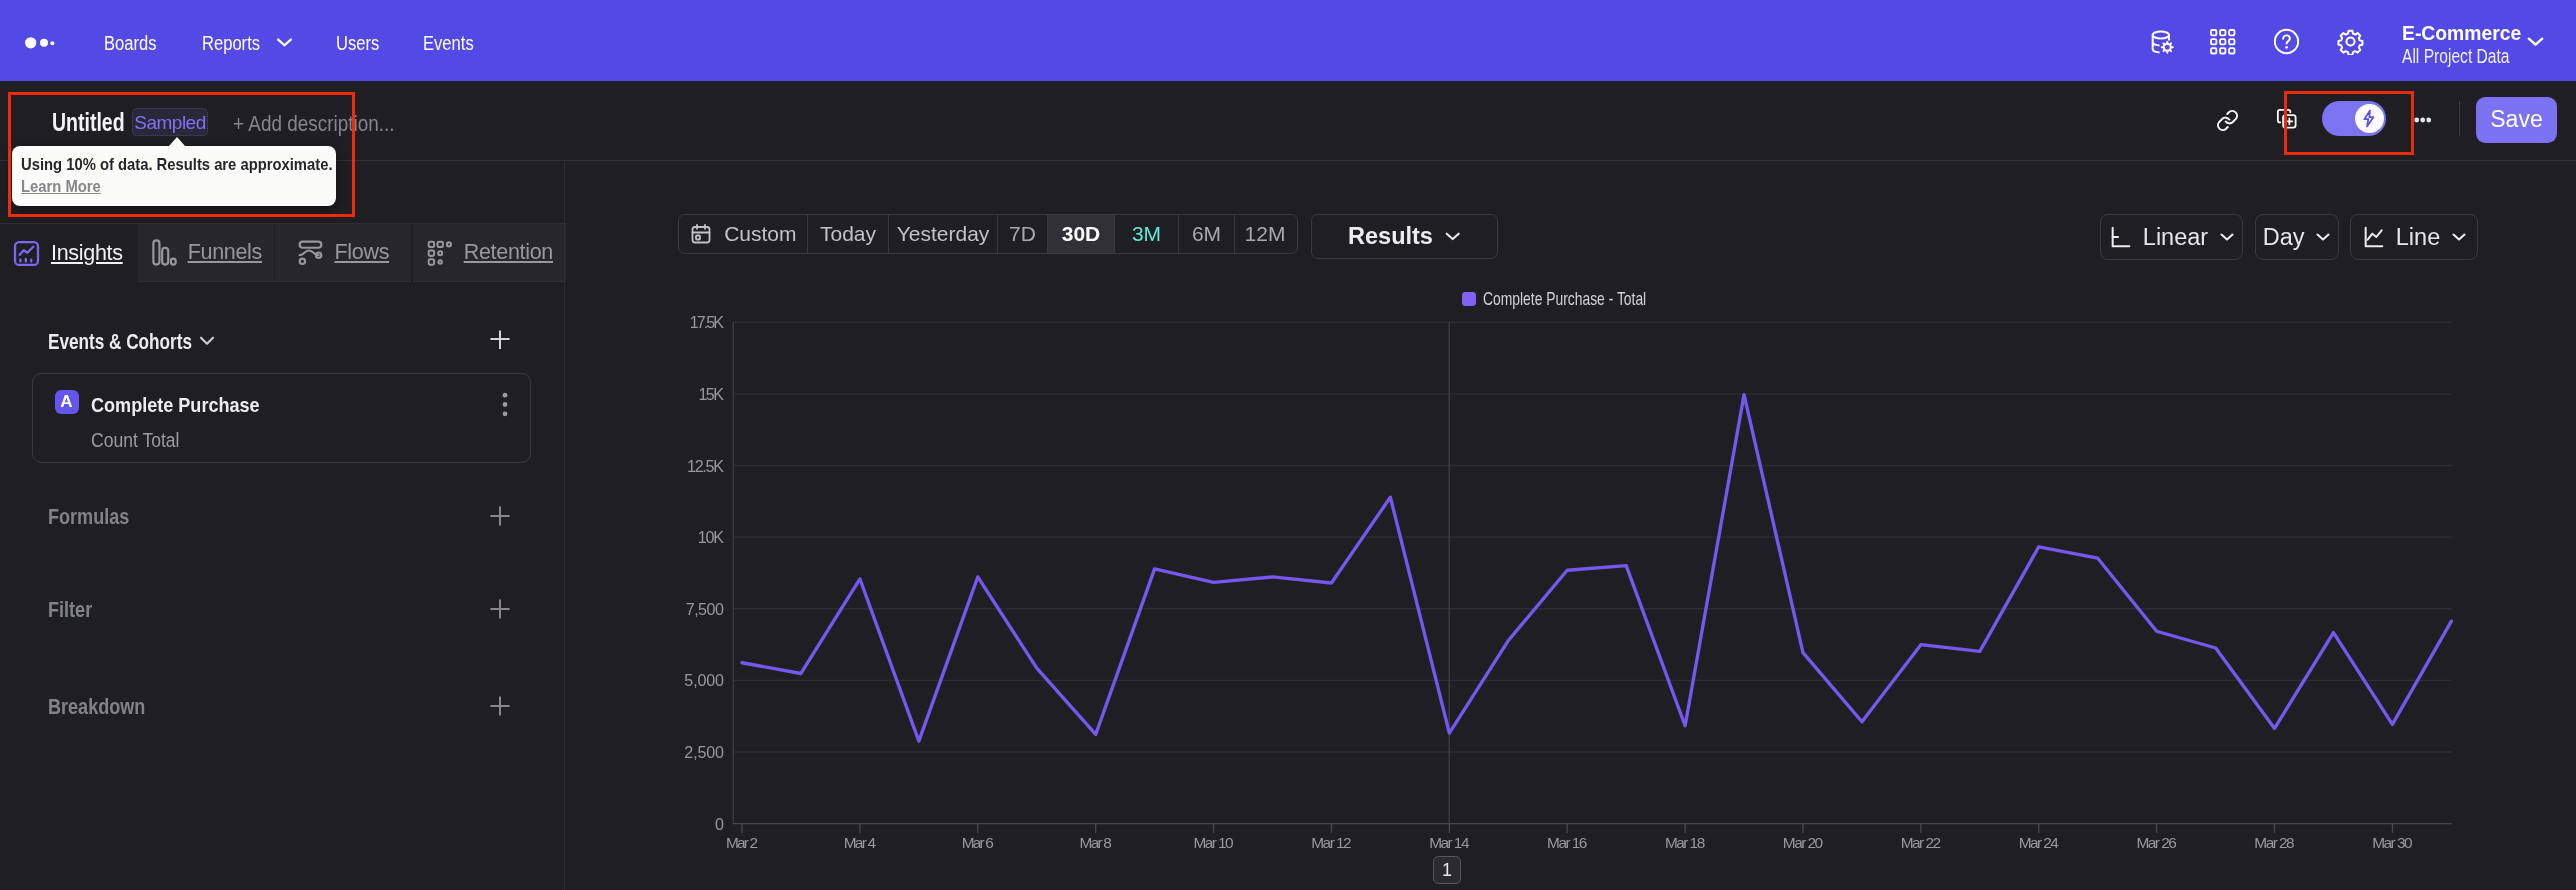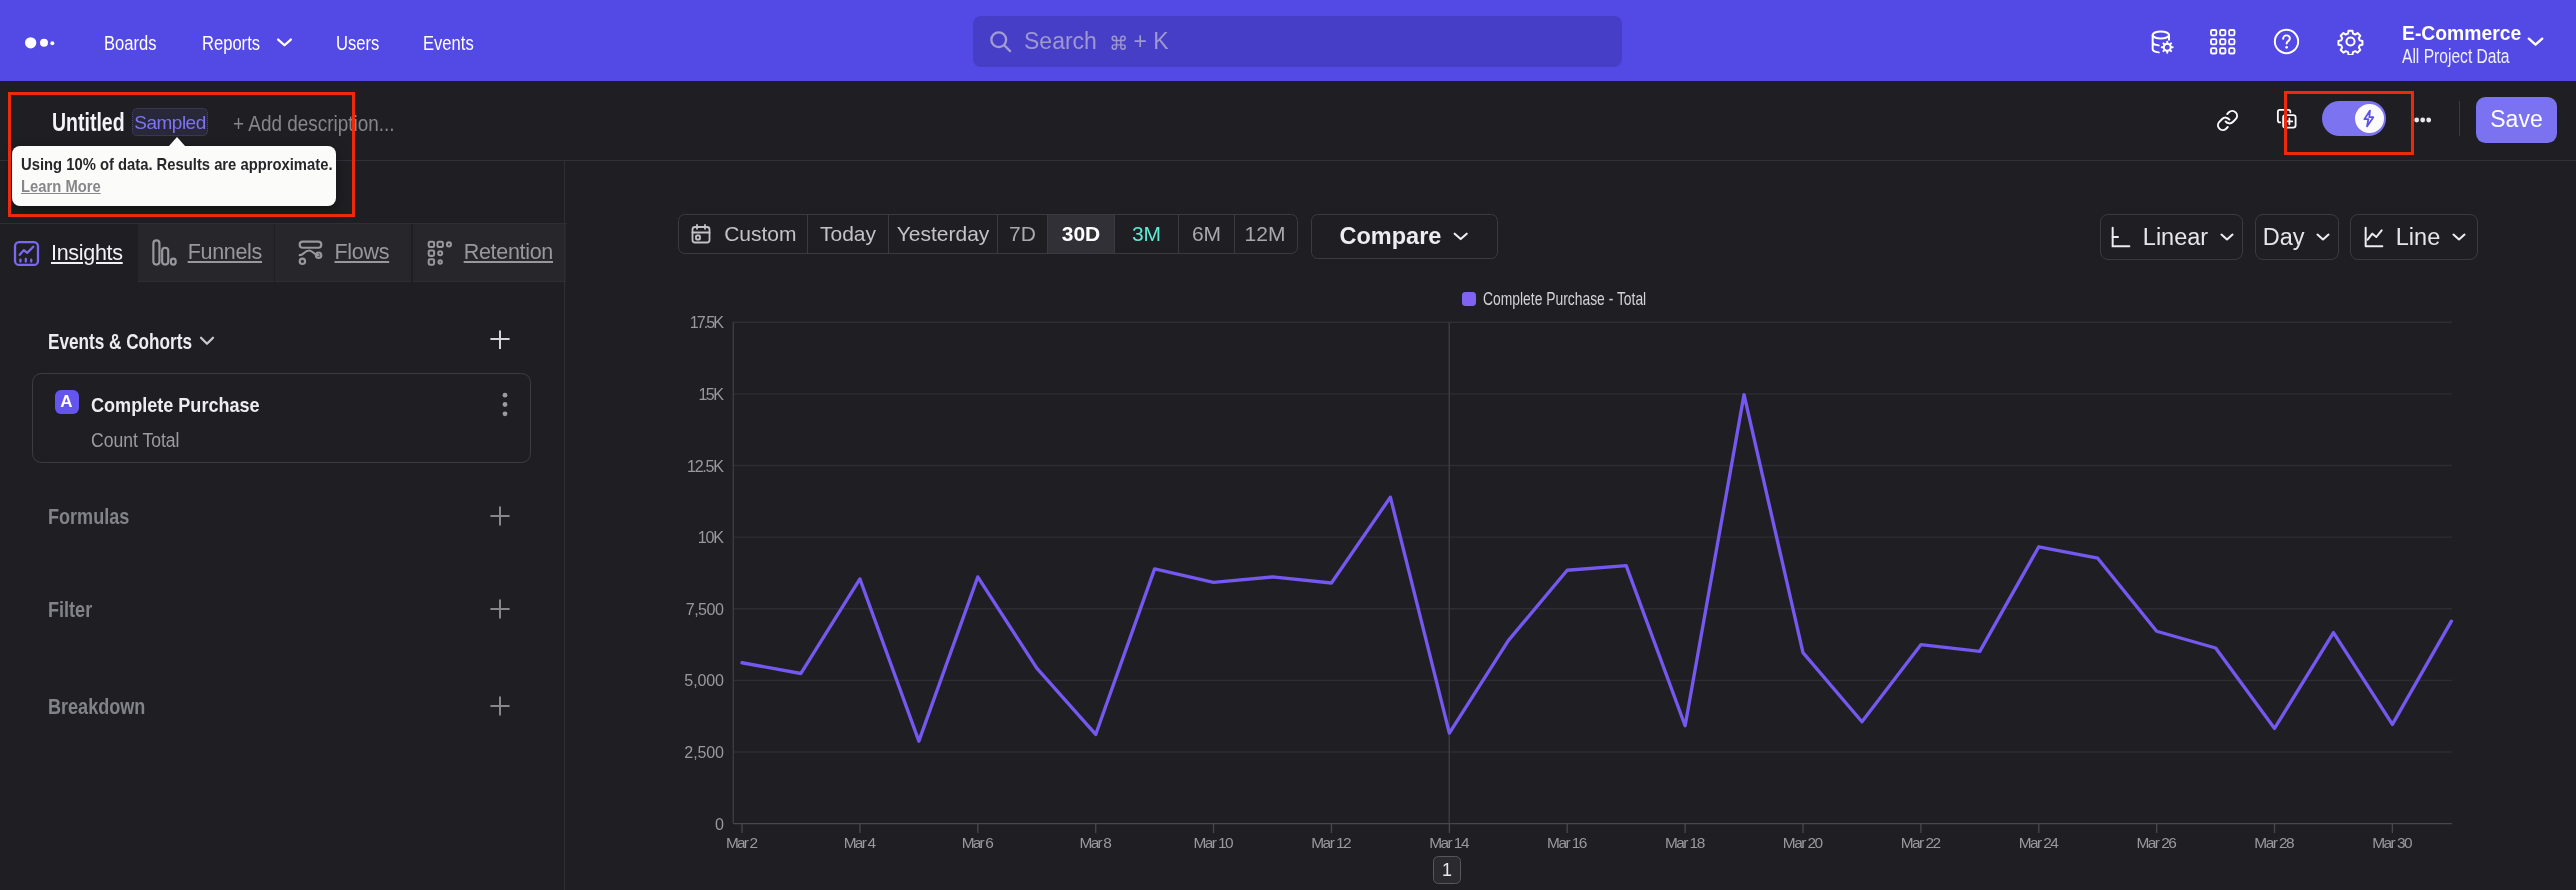--- a/index.html
+++ b/index.html
@@ -111,29 +111,20 @@
     <circle cx="48.5" cy="16.5" r="3" fill="#fff"></circle>
   </svg>
   <div class="nav-item" style="left:104px">Boards</div>
   <div class="nav-item" style="left:202px">Reports</div>
   <svg class="abs" style="left:275px;top:37px" width="19" height="11.4" viewBox="0 0 30 18">
     <polyline points="5,4 15,13 25,4" fill="none" stroke="#fff" stroke-width="3.6" stroke-linecap="round" stroke-linejoin="round"></polyline>
   </svg>
   <div class="nav-item" style="left:336px">Users</div>
   <div class="nav-item" style="left:423px">Events</div>
 
-  <div class="search">
-    <svg class="abs" style="left:15.4px;top:12.7px" width="25.5" height="25.5" viewBox="0 0 38 38">
-      <circle cx="16" cy="16" r="11" fill="none" stroke="#a19cd2" stroke-width="3.4"></circle>
-      <line x1="24" y1="24" x2="33" y2="33" stroke="#a19cd2" stroke-width="3.4" stroke-linecap="round"></line>
-    </svg>
-    <div class="search-txt">Search&nbsp;&nbsp;<svg width="17.4" height="17.4" viewBox="0 0 24 24" style="vertical-align:-2px">
-          <path d="M18 3a3 3 0 0 0-3 3v12a3 3 0 0 0 3 3 3 3 0 0 0 3-3 3 3 0 0 0-3-3H6a3 3 0 0 0-3 3 3 3 0 0 0 3 3 3 3 0 0 0 3-3V6a3 3 0 0 0-3-3 3 3 0 0 0-3 3 3 3 0 0 0 3 3h12a3 3 0 0 0 3-3 3 3 0 0 0-3-3z" fill="none" stroke="#9d98cf" stroke-width="2"></path>
-        </svg> + K</div>
-  </div>
 
   <svg class="abs" style="left:2148px;top:28px" width="28" height="28" viewBox="0 0 24 24" fill="none" stroke="#fff" stroke-width="1.7" stroke-linecap="round">
     <path d="M4 6c0-1.7 3.1-3 7-3s7 1.3 7 3-3.1 3-7 3-7-1.3-7-3z"></path>
     <path d="M4 6v6c0 1.4 2.2 2.6 5.2 2.9M4 12v6c0 1.4 2.2 2.6 5.2 2.9M18 6v4"></path>
     <circle cx="16.5" cy="16.5" r="3"></circle>
     <path d="M16.5 11.8v1.6M16.5 19.6v1.6M21.2 16.5h-1.6M13.4 16.5h-1.6M19.8 13.2l-1.1 1.1M14.3 18.7l-1.1 1.1M19.8 19.8l-1.1-1.1M14.3 14.3l-1.1-1.1"></path>
   </svg>
   <svg class="abs" style="left:2210px;top:29px" width="25.5" height="25.5" viewBox="0 0 38 38" fill="none" stroke="#fff" stroke-width="2.7">
     <rect x="1.5" y="1.5" width="8" height="8" rx="2"></rect>
       <rect x="15" y="1.5" width="8" height="8" rx="2"></rect>
@@ -289,21 +280,21 @@
   </div>
   <div style="width:81px">Today</div>
   <div style="width:109px">Yesterday</div>
   <div style="width:50px;color:#a8a8ae">7D</div>
   <div class="on" style="width:67px">30D</div>
   <div style="width:64px;color:#5eead4">3M</div>
   <div style="width:56px;color:#a8a8ae">6M</div>
   <div style="width:60px;color:#a8a8ae">12M</div>
 </div>
 <div class="cmp">
-    <span>Compare</span>
+    <span>Results</span>
   <svg width="17.4" height="11.4" viewBox="0 0 26 17">
       <polyline points="4,4 13,12 22,4" fill="none" stroke="#ededf0" stroke-width="3.2" stroke-linecap="round" stroke-linejoin="round"></polyline>
     </svg>
 </div>
 
 <div class="rbtn" style="left:2088px;width:143px">
   <svg width="24" height="24" viewBox="0 0 36 36" fill="none" stroke="#ededf0" stroke-width="3" stroke-linecap="round">
     <path d="M7 4v28h25"></path>
       <path d="M7 18h8"></path>
   </svg>

